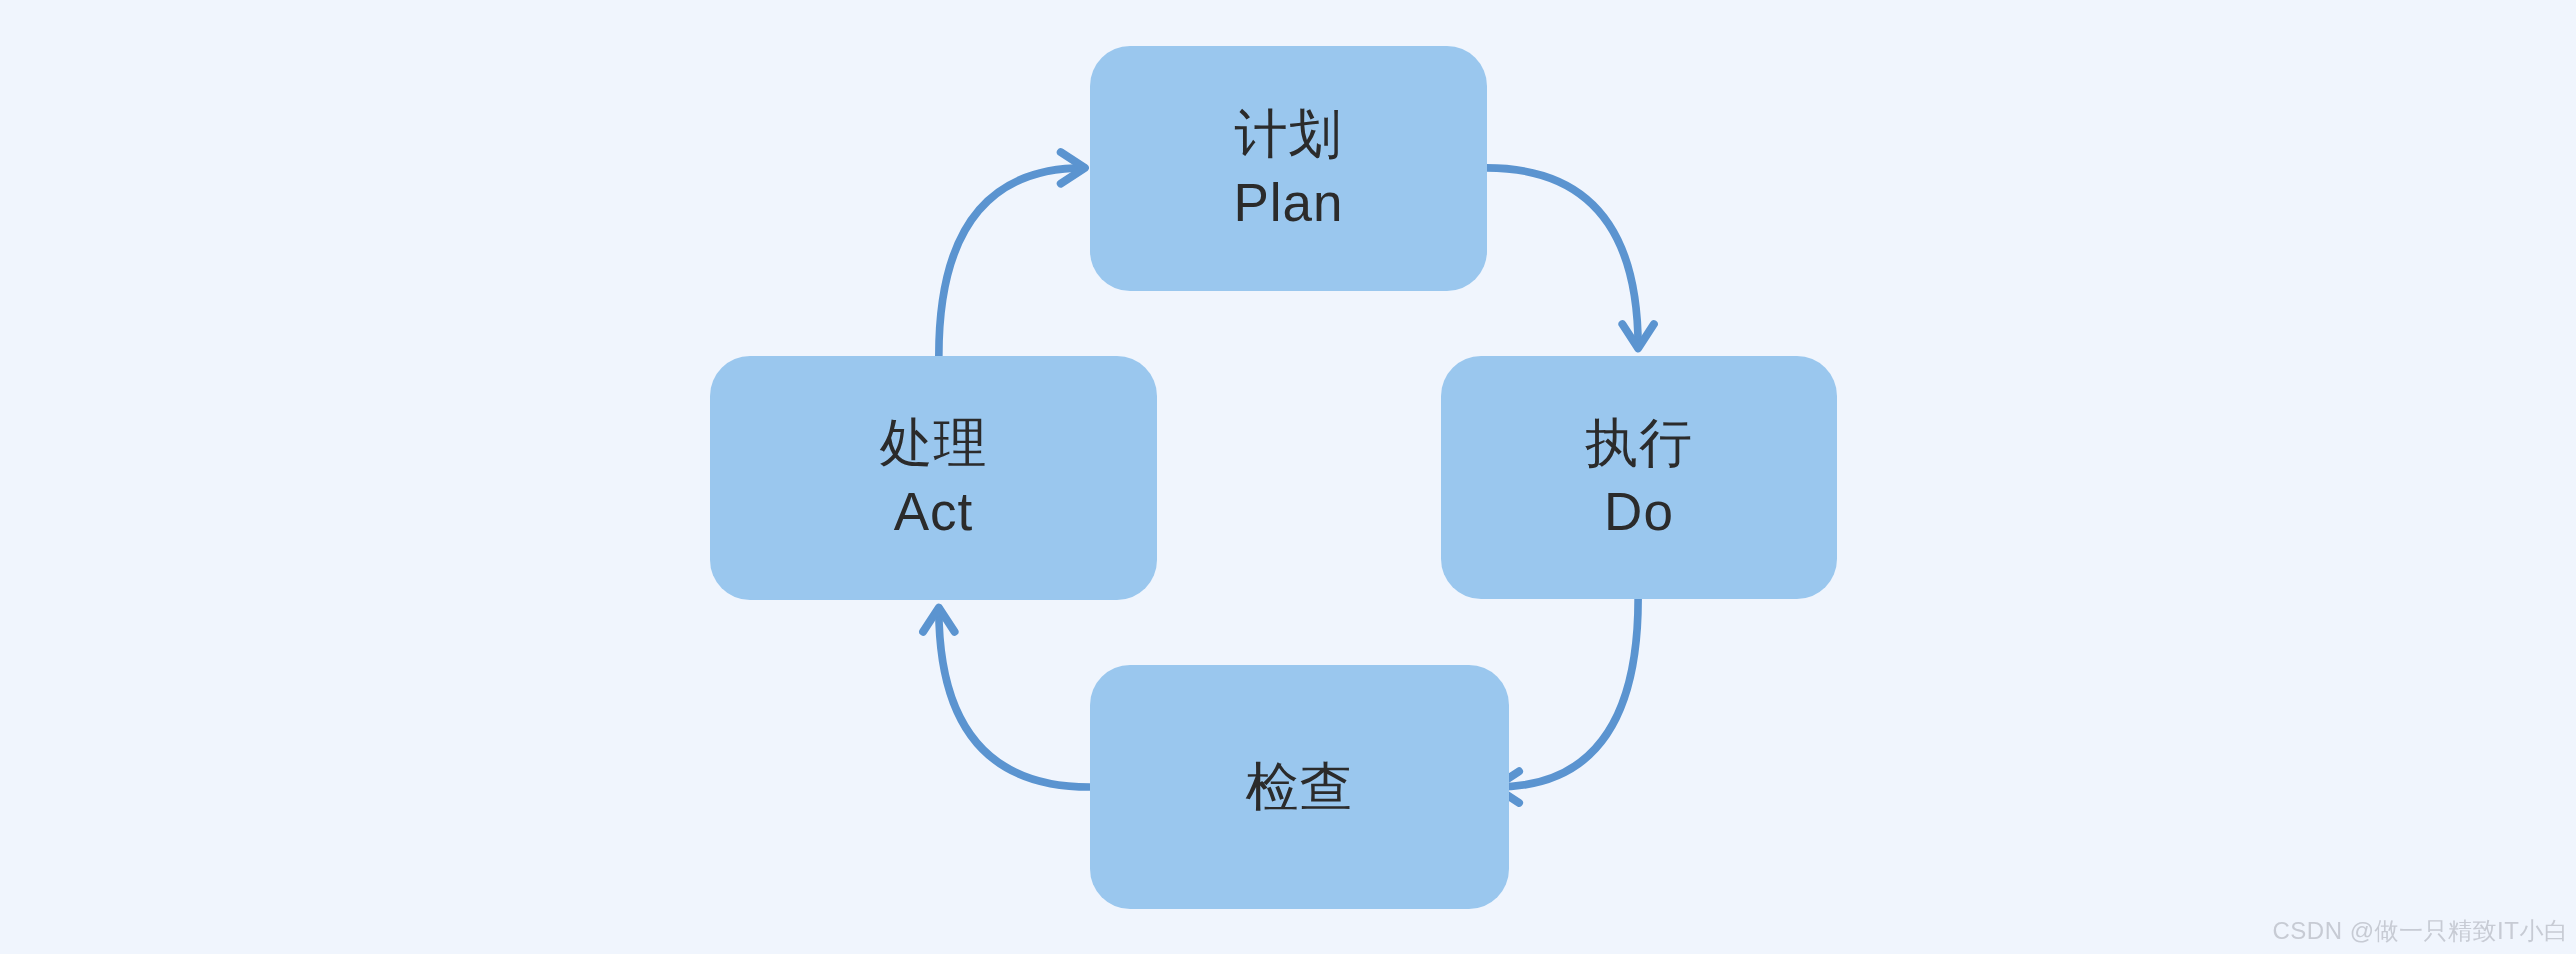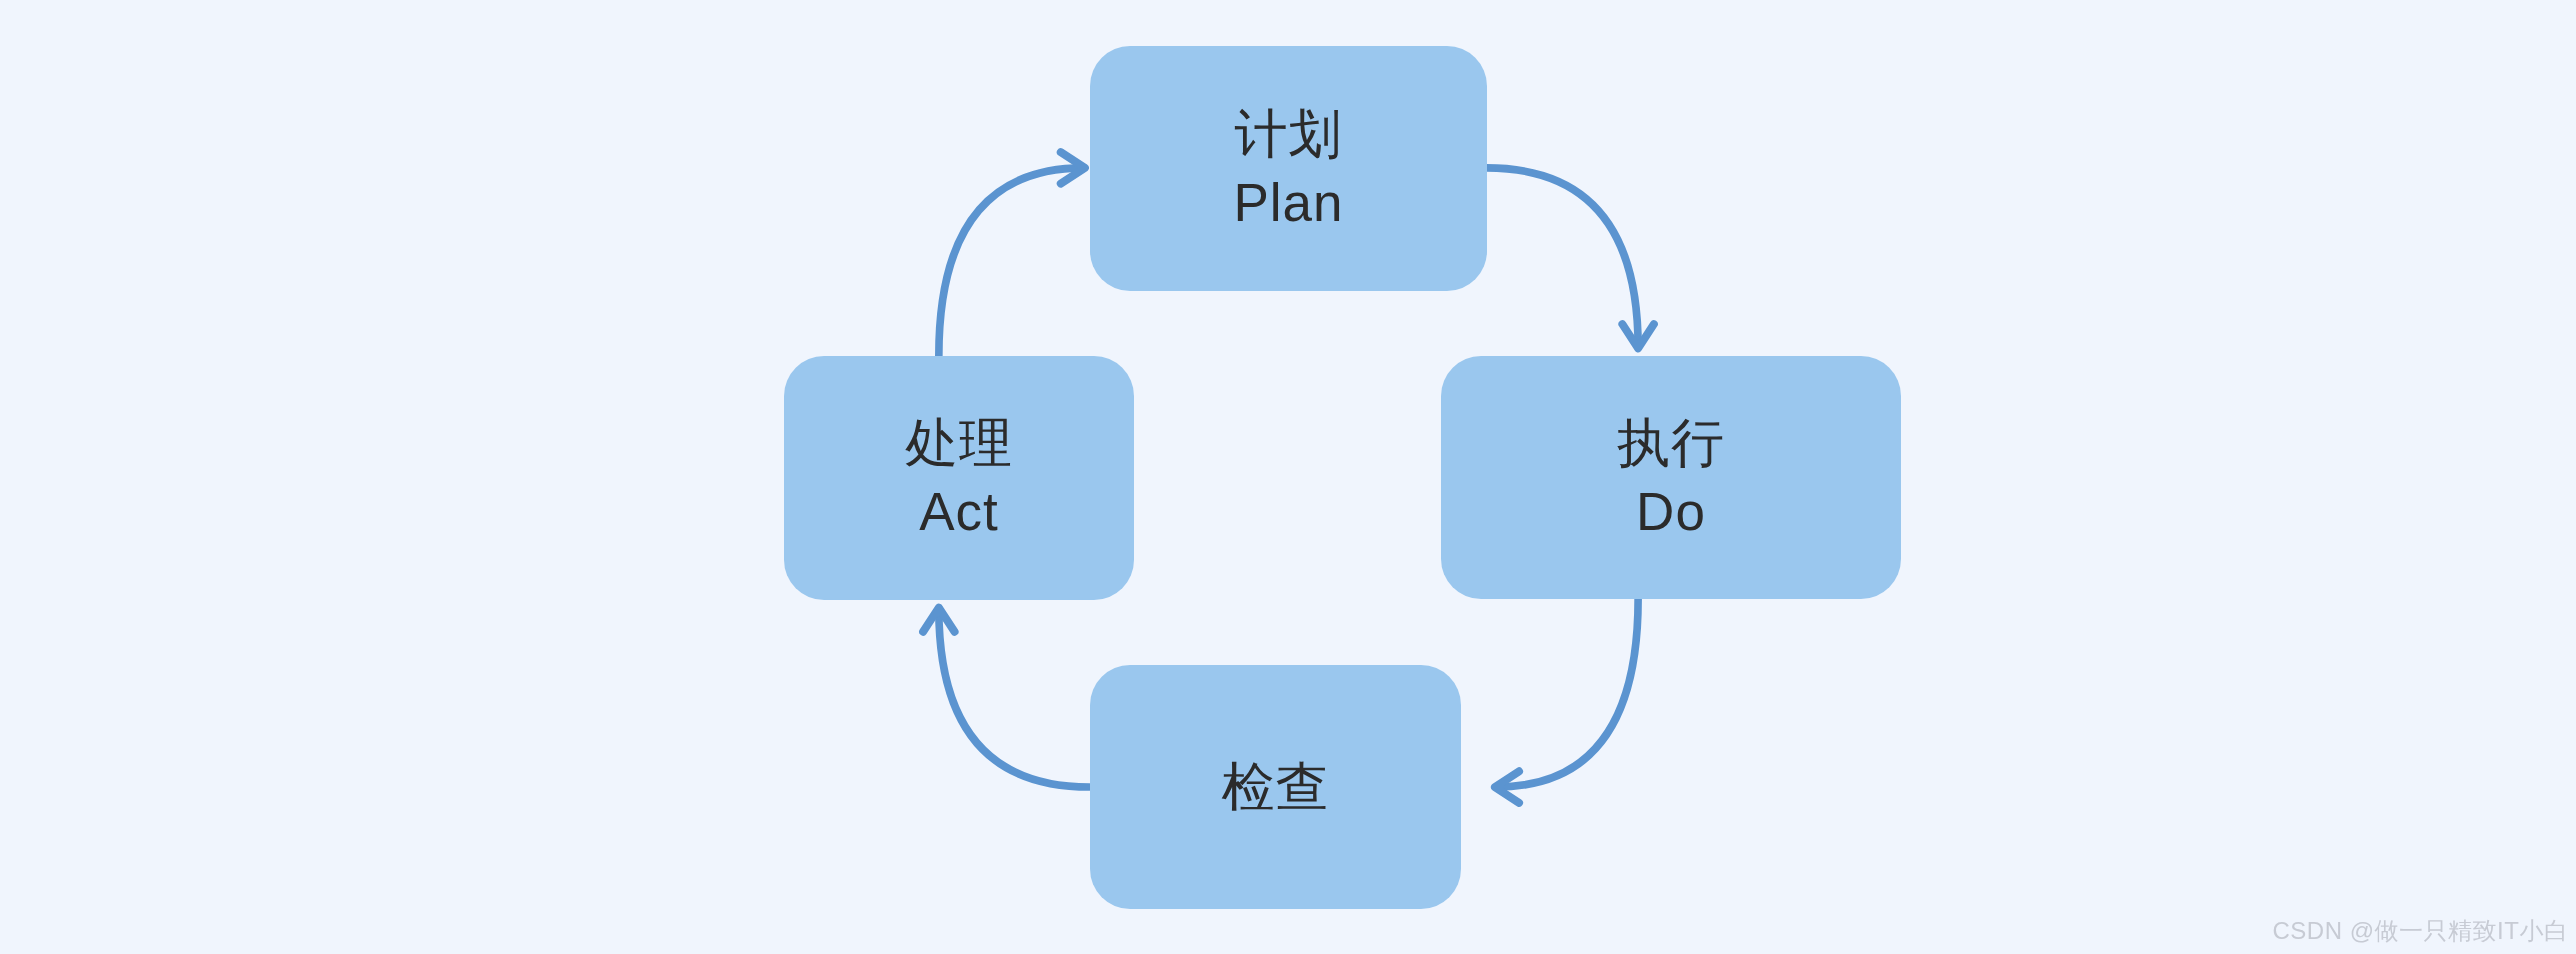--- a/index.html
+++ b/index.html
@@ -60,23 +60,23 @@
     line-height: 1.3;
     text-align: center;
     letter-spacing: 1px;
   }
   .node .label-zh,
   .node .label-en {
     display: block;
     white-space: nowrap;
   }
   #node-plan  { left: 1090px; top:  46px; width: 397px; height: 245px; }
-  #node-do    { left: 1441px; top: 356px; width: 460px; height: 243px; }
-  #node-check { left: 1090px; top: 665px; width: 371px; height: 244px; gap: 47px; }
-  #node-act   { left:  784px; top: 356px; width: 350px; height: 244px; }
+  #node-do    { left: 1441px; top: 356px; width: 396px; height: 243px; }
+  #node-check { left: 1090px; top: 665px; width: 419px; height: 244px; gap: 47px; }
+  #node-act   { left:  710px; top: 356px; width: 447px; height: 244px; }
   .watermark {
     position: absolute;
     right: 7.6px;
     bottom: 6.7px;
     font-size: 24px;
     color: var(--watermark, #C7CBD4);
     letter-spacing: 0.5px;
   }
 </style>
 </head>

